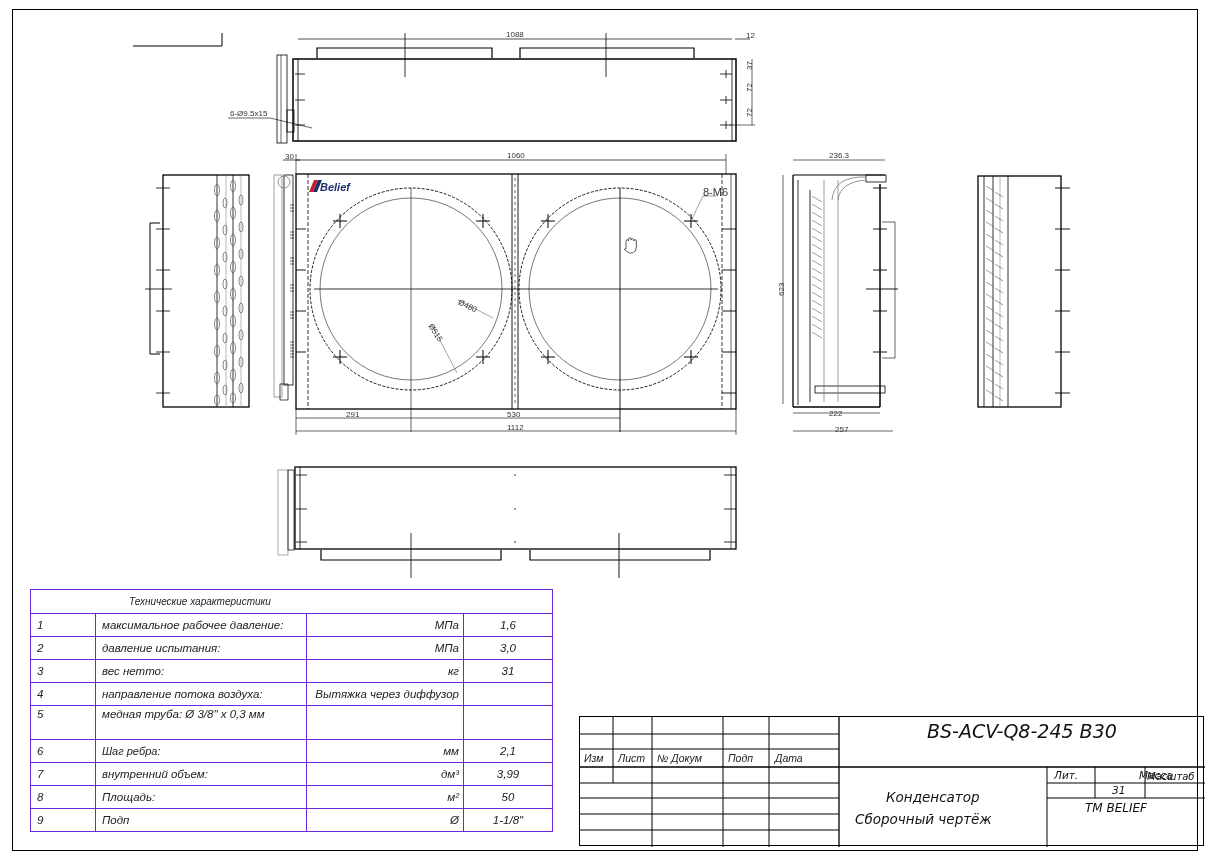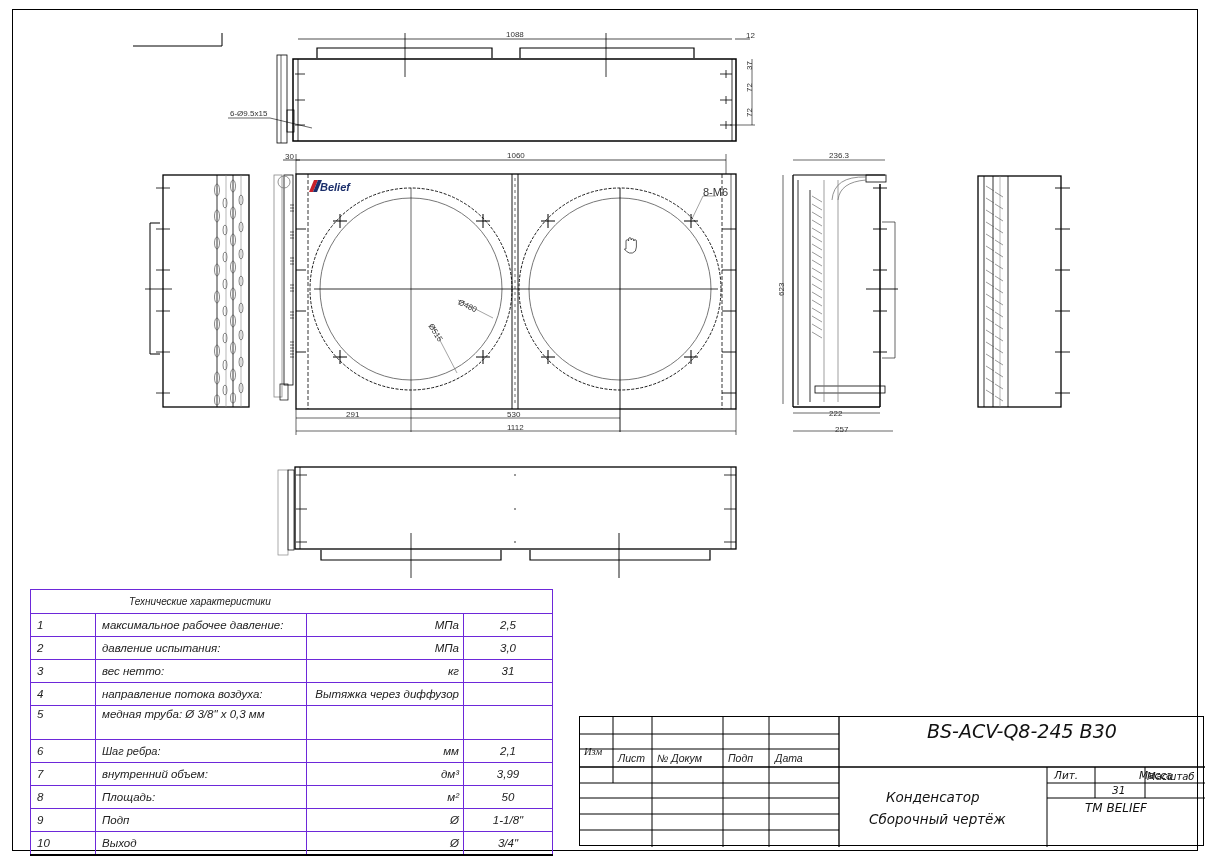--- a/index.html
+++ b/index.html
@@ -310,21 +310,21 @@
 
 <table class="spec">
   <tbody>
       <tr class="title">
         <td colspan="4">Технические характеристики</td>
       </tr>
   <tr>
     <td class="num">1</td>
     <td class="desc">максимальное рабочее давление:</td>
     <td class="unit">МПа</td>
-    <td class="val">2,5</td>
+    <td class="val">1,6</td>
   </tr>
   <tr>
     <td class="num">2</td>
     <td class="desc">давление испытания:</td>
     <td class="unit">МПа</td>
     <td class="val">3,0</td>
   </tr>
   <tr>
     <td class="num">3</td>
     <td class="desc">вес нетто:</td>
@@ -359,26 +359,20 @@
     <td class="num">8</td>
     <td class="desc">Площадь:</td>
     <td class="unit">м²</td>
     <td class="val">50</td>
   </tr>
   <tr>
     <td class="num">9</td>
     <td class="desc">Подп</td>
     <td class="unit">Ø</td>
     <td class="val">1-1/8"</td>
-  </tr>
-  <tr class="bottom">
-    <td class="num">10</td>
-    <td class="desc">Выход</td>
-    <td class="unit">Ø</td>
-    <td class="val">3/4"</td>
   </tr>
 </tbody>
   </table>
 
 <div class="stamp">
   <svg class="stamp-grid" width="625" height="130">
     <g stroke="#000" stroke-width="1" fill="none">
 
       <line x1="33" y1="0" x2="33" y2="66"></line>
       <line x1="72" y1="0" x2="72" y2="130"></line>
@@ -394,28 +388,28 @@
       <line x1="0" y1="97" x2="259" y2="97"></line>
       <line x1="0" y1="113" x2="259" y2="113"></line>
 
       <line x1="467" y1="50" x2="467" y2="130"></line>
       <line x1="467" y1="66" x2="625" y2="66"></line>
       <line x1="467" y1="81" x2="625" y2="81"></line>
       <line x1="515" y1="50" x2="515" y2="81"></line>
       <line x1="565" y1="50" x2="565" y2="81"></line>
     </g>
   </svg>
-  <span class="lbl" style="left:4px; top:29px;font-family:Liberation Serif, serif;">Изм</span>
+  <span class="lbl" style="left:4px; top:35px;">Изм</span>
   <span class="lbl" style="left:38px; top:35px;">Лист</span>
   <span class="lbl" style="left:77px; top:35px;">№ Докум</span>
   <span class="lbl" style="left:148px; top:35px;">Подп</span>
   <span class="lbl" style="left:195px; top:35px;">Дата</span>
 
   <span class="code">BS-ACV-Q8-245 B30</span>
   <span class="name" style="left:306px; top:72px;">Конденсатор</span>
-  <span class="name" style="left:289px; top:94px;">Сборочный чертёж</span>
+  <span class="name" style="left:275px; top:94px;">Сборочный чертёж</span>
 
   <span class="sm" style="left:474px; top:52px;">Лит.</span>
   <span class="sm" style="left:520px; top:52px;margin-left:39px;">Масса</span>
   <span class="sm" style="left:567px; top:54px; font-size:10px;">Масштаб</span>
   <span class="sm" style="left:532px; top:67px;">31</span>
   <span class="sm" style="left:505px; top:84px; font-size:12px;">TM BELIEF</span>
 </div>
 
 </body></html>

